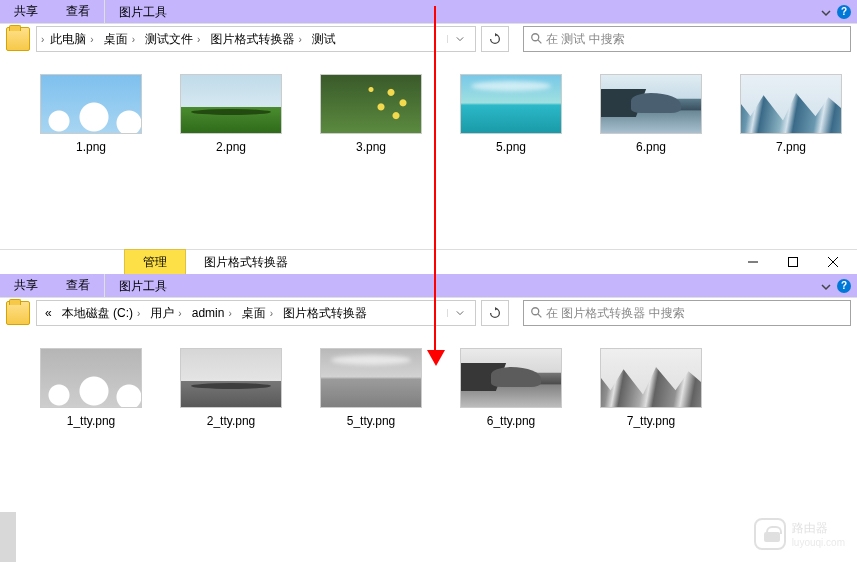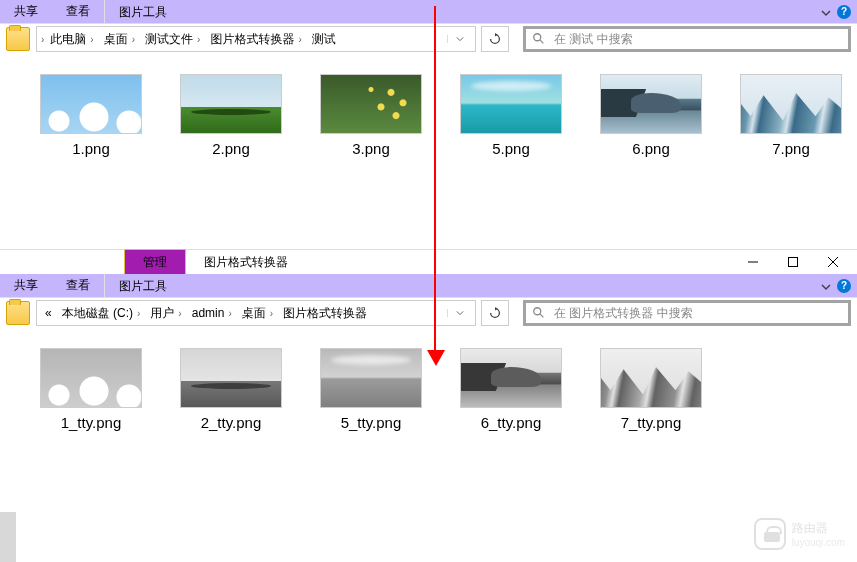--- a/index.html
+++ b/index.html
@@ -12,43 +12,43 @@
 
 .ribbon { height: 24px; display: flex; align-items: stretch; background: #c4b5fd; border-bottom: 1px solid #e0e0e0; position: relative; }
 .ribbon-tab { padding: 4px 14px; cursor: default; display: flex; align-items: center; }
 .ribbon-tool { padding: 12px 14px; display: flex; align-items: center; border-left: 1px solid #e0e0e0; }
 .ribbon-right { position: absolute; right: 6px; top: 0; height: 100%; display: flex; align-items: center; gap: 6px; }
 .chev { width: 10px; height: 10px; display: inline-block; }
 .help-icon { width: 14px; height: 14px; border-radius: 50%; background: #0078d7; color: #fff; display: flex; align-items: center; justify-content: center; font-size: 10px; font-weight: bold; }
 
 
 .titlebar { height: 24px; display: flex; align-items: center; background: #fff; position: relative; }
-.title-tab-yellow { background: #a21caf; padding: 4px 18px; border: 1px solid #e0c040; border-bottom: none; margin-left: 124px; }
+.title-tab-yellow { background: #fde047; padding: 4px 18px; border: 1px solid #e0c040; border-bottom: none; margin-left: 124px; }
 .title-text { padding: 4px 18px; }
 .win-controls { position: absolute; right: 4px; top: 0; height: 100%; display: flex; }
 .win-btn { width: 40px; display: flex; align-items: center; justify-content: center; cursor: default; }
 .win-btn svg { width: 12px; height: 12px; }
 
 
 .addrbar { height: 30px; display: flex; align-items: stretch; gap: 6px; padding: 2px 6px; }
 .folder-ico { width: 24px; height: 24px; background: linear-gradient(#ffe08a, #f7c948); border: 1px solid #d6a400; border-radius: 2px; position: relative; align-self: center; }
 .folder-ico:before { content: ""; position: absolute; top: -3px; left: 2px; width: 10px; height: 5px; background: #f7c948; border: 1px solid #d6a400; border-bottom: none; border-radius: 2px 2px 0 0; }
 .breadcrumb { flex: 0 0 auto; width: 440px; border: 1px solid #ccc; display: flex; align-items: center; padding: 0 4px; gap: 2px; }
 .bc-seg { display: flex; align-items: center; gap: 4px; padding: 2px 4px; }
 .bc-sep { color: #666; font-size: 10px; }
 .bc-drop { width: 24px; display: flex; align-items: center; justify-content: center; border-left: 1px solid #ddd; margin-left: auto; }
 .refresh-btn { width: 28px; border: 1px solid #ccc; display: flex; align-items: center; justify-content: center; margin-left: -1px; }
-.search { flex: 1; border: 3px solid #a3a3a3; display: flex; align-items: center; padding: 0 6px; gap: 8px; color: #888; margin-left: 8px; }
+.search { flex: 1; border: 1px solid #a3a3a3; display: flex; align-items: center; padding: 0 6px; gap: 2px; color: #888; margin-left: 8px; }
 .search svg { width: 14px; height: 14px; }
 
 
 .files { display: flex; flex-wrap: nowrap; gap: 38px; padding: 20px 40px; }
 .file { display: flex; flex-direction: column; align-items: center; gap: 6px; width: 102px; }
 .thumb { width: 102px; height: 60px; border: 1px solid #ccc; position: relative; overflow: hidden; }
-.fname { font-size: 15px; text-align: center; }
+.fname { font-size: 12px; text-align: center; }
 
 
 .sky-cloud { background: linear-gradient(#7ec0ee, #a8d5f2); }
 .sky-cloud:after { content: ""; position: absolute; bottom: -8px; left: -10px; width: 140%; height: 40px; background: radial-gradient(circle at 20% 50%, #fff 10px, transparent 11px), radial-gradient(circle at 45% 40%, #fff 14px, transparent 15px), radial-gradient(circle at 70% 55%, #fff 12px, transparent 13px); }
 .field { background: linear-gradient(#c0dbea 0%, #d5e8f0 55%, #4a8b2f 56%, #2f6b1a 100%); }
 .field:after { content: ""; position: absolute; bottom: 18px; left: 10%; width: 80%; height: 6px; background: #234a10; border-radius: 50%; }
 .flowers { background: linear-gradient(#3a5a2a, #5b8a3f); }
 .flowers:after { content: ""; position: absolute; inset: 0; background: radial-gradient(circle at 70% 30%, #f2d94e 3px, transparent 4px), radial-gradient(circle at 60% 55%, #f2d94e 3px, transparent 4px), radial-gradient(circle at 82% 48%, #f2d94e 3px, transparent 4px), radial-gradient(circle at 50% 25%, #f2d94e 2px, transparent 3px), radial-gradient(circle at 75% 70%, #f2d94e 3px, transparent 4px); }
 .beach { background: linear-gradient(#78c8e8 0%, #a0e0e0 48%, #2bb8c8 52%, #1a9aa8 100%); }
 .beach:after { content: ""; position: absolute; top: 6px; left: 10%; width: 80%; height: 10px; background: #fff; opacity: 0.6; border-radius: 50%; filter: blur(2px); }

